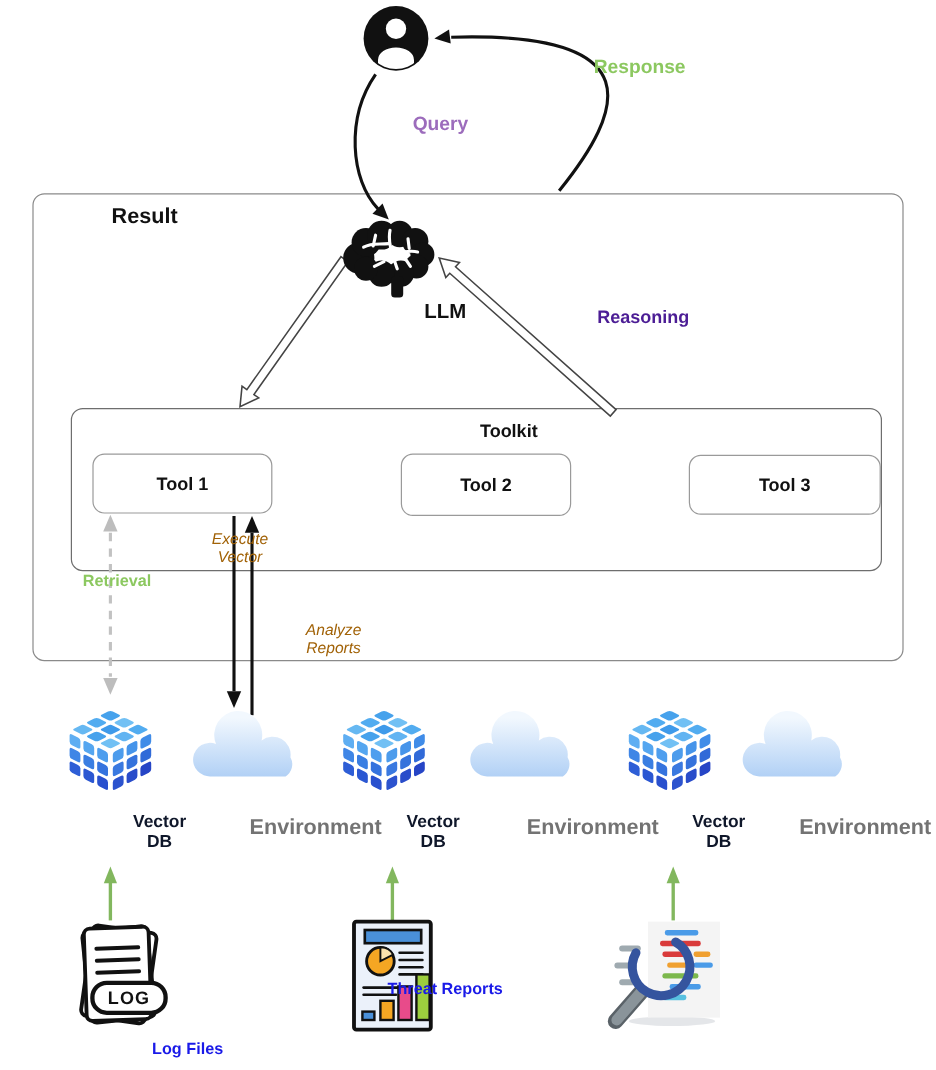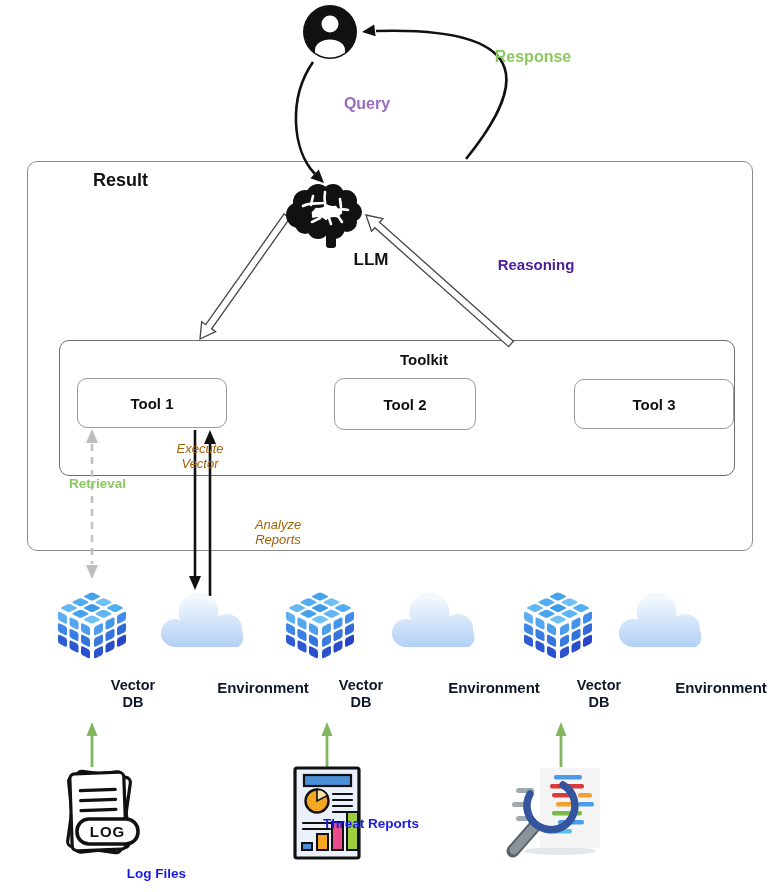--- a/index.html
+++ b/index.html
@@ -19,21 +19,21 @@
   #lbl-toolkit{left:383px;top:351px;font-size:15px;font-weight:bold;color:#111;}
   #lbl-llm{left:330px;top:250px;font-size:17px;font-weight:bold;color:#111;}
   #lbl-query{left:326px;top:95px;font-size:16px;font-weight:bold;color:#9C6CBC;}
   #lbl-response{left:492px;top:48px;font-size:16px;font-weight:bold;color:#8CC860;}
   #lbl-reasoning{left:495px;top:256px;font-size:15px;font-weight:bold;color:#4c1d95;}
   .orange{font-size:13px;font-style:italic;color:#a16207;line-height:15px;white-space:normal;}
   #lbl-execute{left:159px;top:441px;width:70px;}
   #lbl-analyze{left:237px;top:517px;width:70px;}
   #lbl-retrieval{left:28px;top:476px;font-size:13.5px;font-weight:bold;color:#8CC860;text-align:center;}
   .dbl{font-size:14.5px;font-weight:bold;color:#0f172a;line-height:17px;white-space:normal;width:90px;}
-  .envl{font-size:15px;font-weight:bold;color:#0f172a;padding-left:32px;}
+  .envl{font-size:18px;font-weight:bold;color:#737373;padding-left:32px;}
   .srcl{font-size:13.5px;font-weight:bold;color:#1A1AE8;line-height:16.5px;white-space:normal;width:110px;}
   svg#art{position:absolute;left:0;top:0;z-index:3;}
   .lbl{z-index:4;}
   .box{z-index:1;border-radius:10px;}
 </style>
 </head>
 <body>
 
 <div id="canvas">
 

